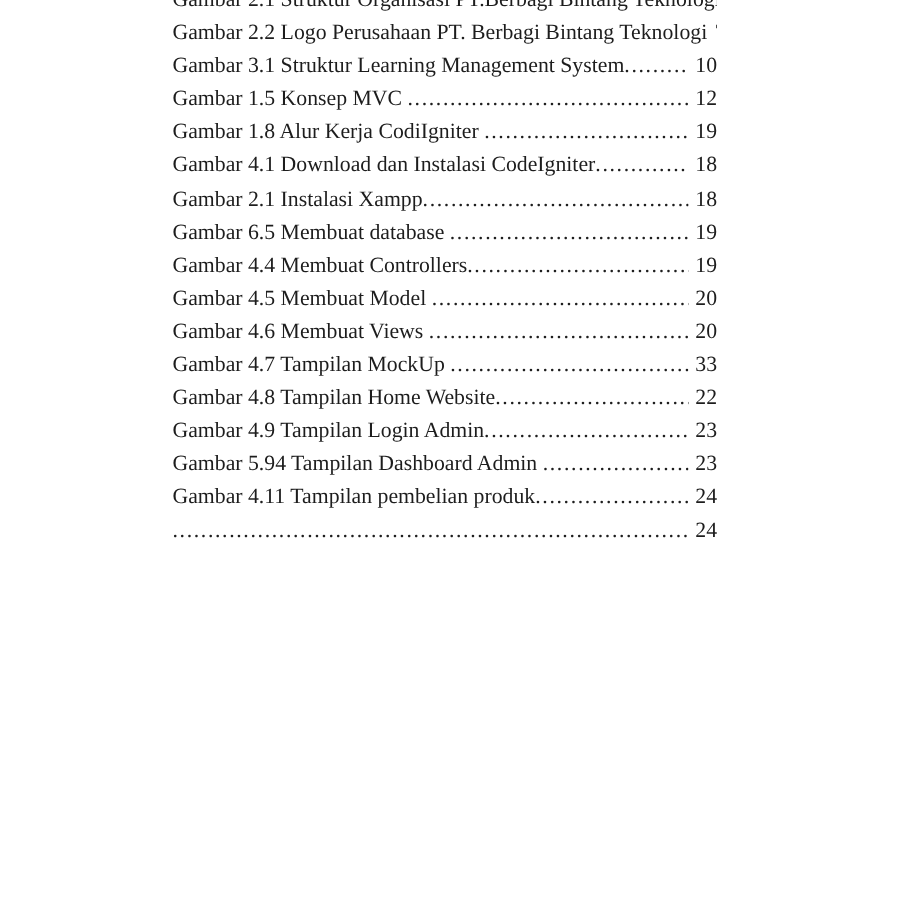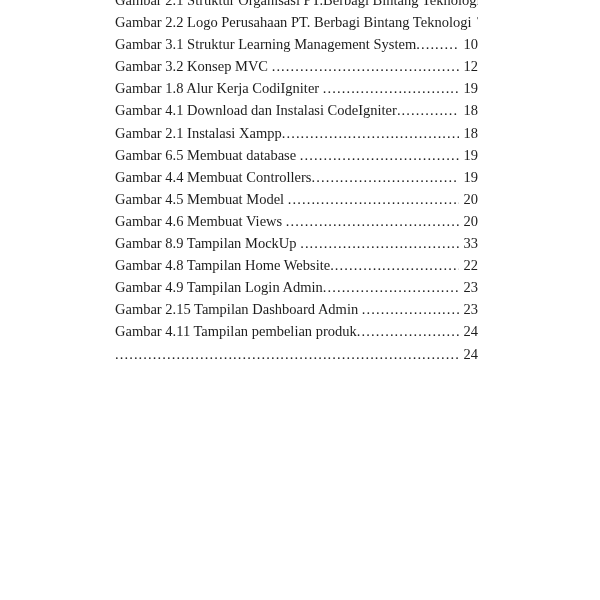--- a/index.html
+++ b/index.html
@@ -66,21 +66,21 @@
         <span class="toc-title">Gambar 2.2 Logo Perusahaan PT. Berbagi Bintang Teknologi</span>
         <span class="toc-dots"></span>
         <span class="toc-page">7</span>
       </div>
       <div class="toc-entry">
         <span class="toc-title">Gambar 3.1 Struktur Learning Management System</span>
         <span class="toc-dots"></span>
         <span class="toc-page">10</span>
       </div>
       <div class="toc-entry">
-        <span class="toc-title">Gambar 3.2 Konsep MVC </span>
+        <span class="toc-title">Gambar 1.5 Konsep MVC </span>
         <span class="toc-dots"></span>
         <span class="toc-page">12</span>
       </div>
       <div class="toc-entry">
         <span class="toc-title">Gambar 1.8 Alur Kerja CodiIgniter </span>
         <span class="toc-dots"></span>
         <span class="toc-page">19</span>
       </div>
       <div class="toc-entry">
         <span class="toc-title">Gambar 4.1 Download dan Instalasi CodeIgniter</span>
@@ -106,36 +106,36 @@
         <span class="toc-title">Gambar 4.5 Membuat Model </span>
         <span class="toc-dots"></span>
         <span class="toc-page">20</span>
       </div>
       <div class="toc-entry">
         <span class="toc-title">Gambar 4.6 Membuat Views </span>
         <span class="toc-dots"></span>
         <span class="toc-page">20</span>
       </div>
       <div class="toc-entry">
-        <span class="toc-title">Gambar 8.9 Tampilan MockUp </span>
+        <span class="toc-title">Gambar 4.7 Tampilan MockUp </span>
         <span class="toc-dots"></span>
         <span class="toc-page">33</span>
       </div>
       <div class="toc-entry">
         <span class="toc-title">Gambar 4.8 Tampilan Home Website</span>
         <span class="toc-dots"></span>
         <span class="toc-page">22</span>
       </div>
       <div class="toc-entry">
         <span class="toc-title">Gambar 4.9 Tampilan Login Admin</span>
         <span class="toc-dots"></span>
         <span class="toc-page">23</span>
       </div>
       <div class="toc-entry">
-        <span class="toc-title">Gambar 2.15 Tampilan Dashboard Admin </span>
+        <span class="toc-title">Gambar 5.94 Tampilan Dashboard Admin </span>
         <span class="toc-dots"></span>
         <span class="toc-page">23</span>
       </div>
       <div class="toc-entry">
         <span class="toc-title">Gambar 4.11 Tampilan pembelian produk</span>
         <span class="toc-dots"></span>
         <span class="toc-page">24</span>
       </div>
       <div class="toc-entry">
         <span class="toc-dots"></span>

